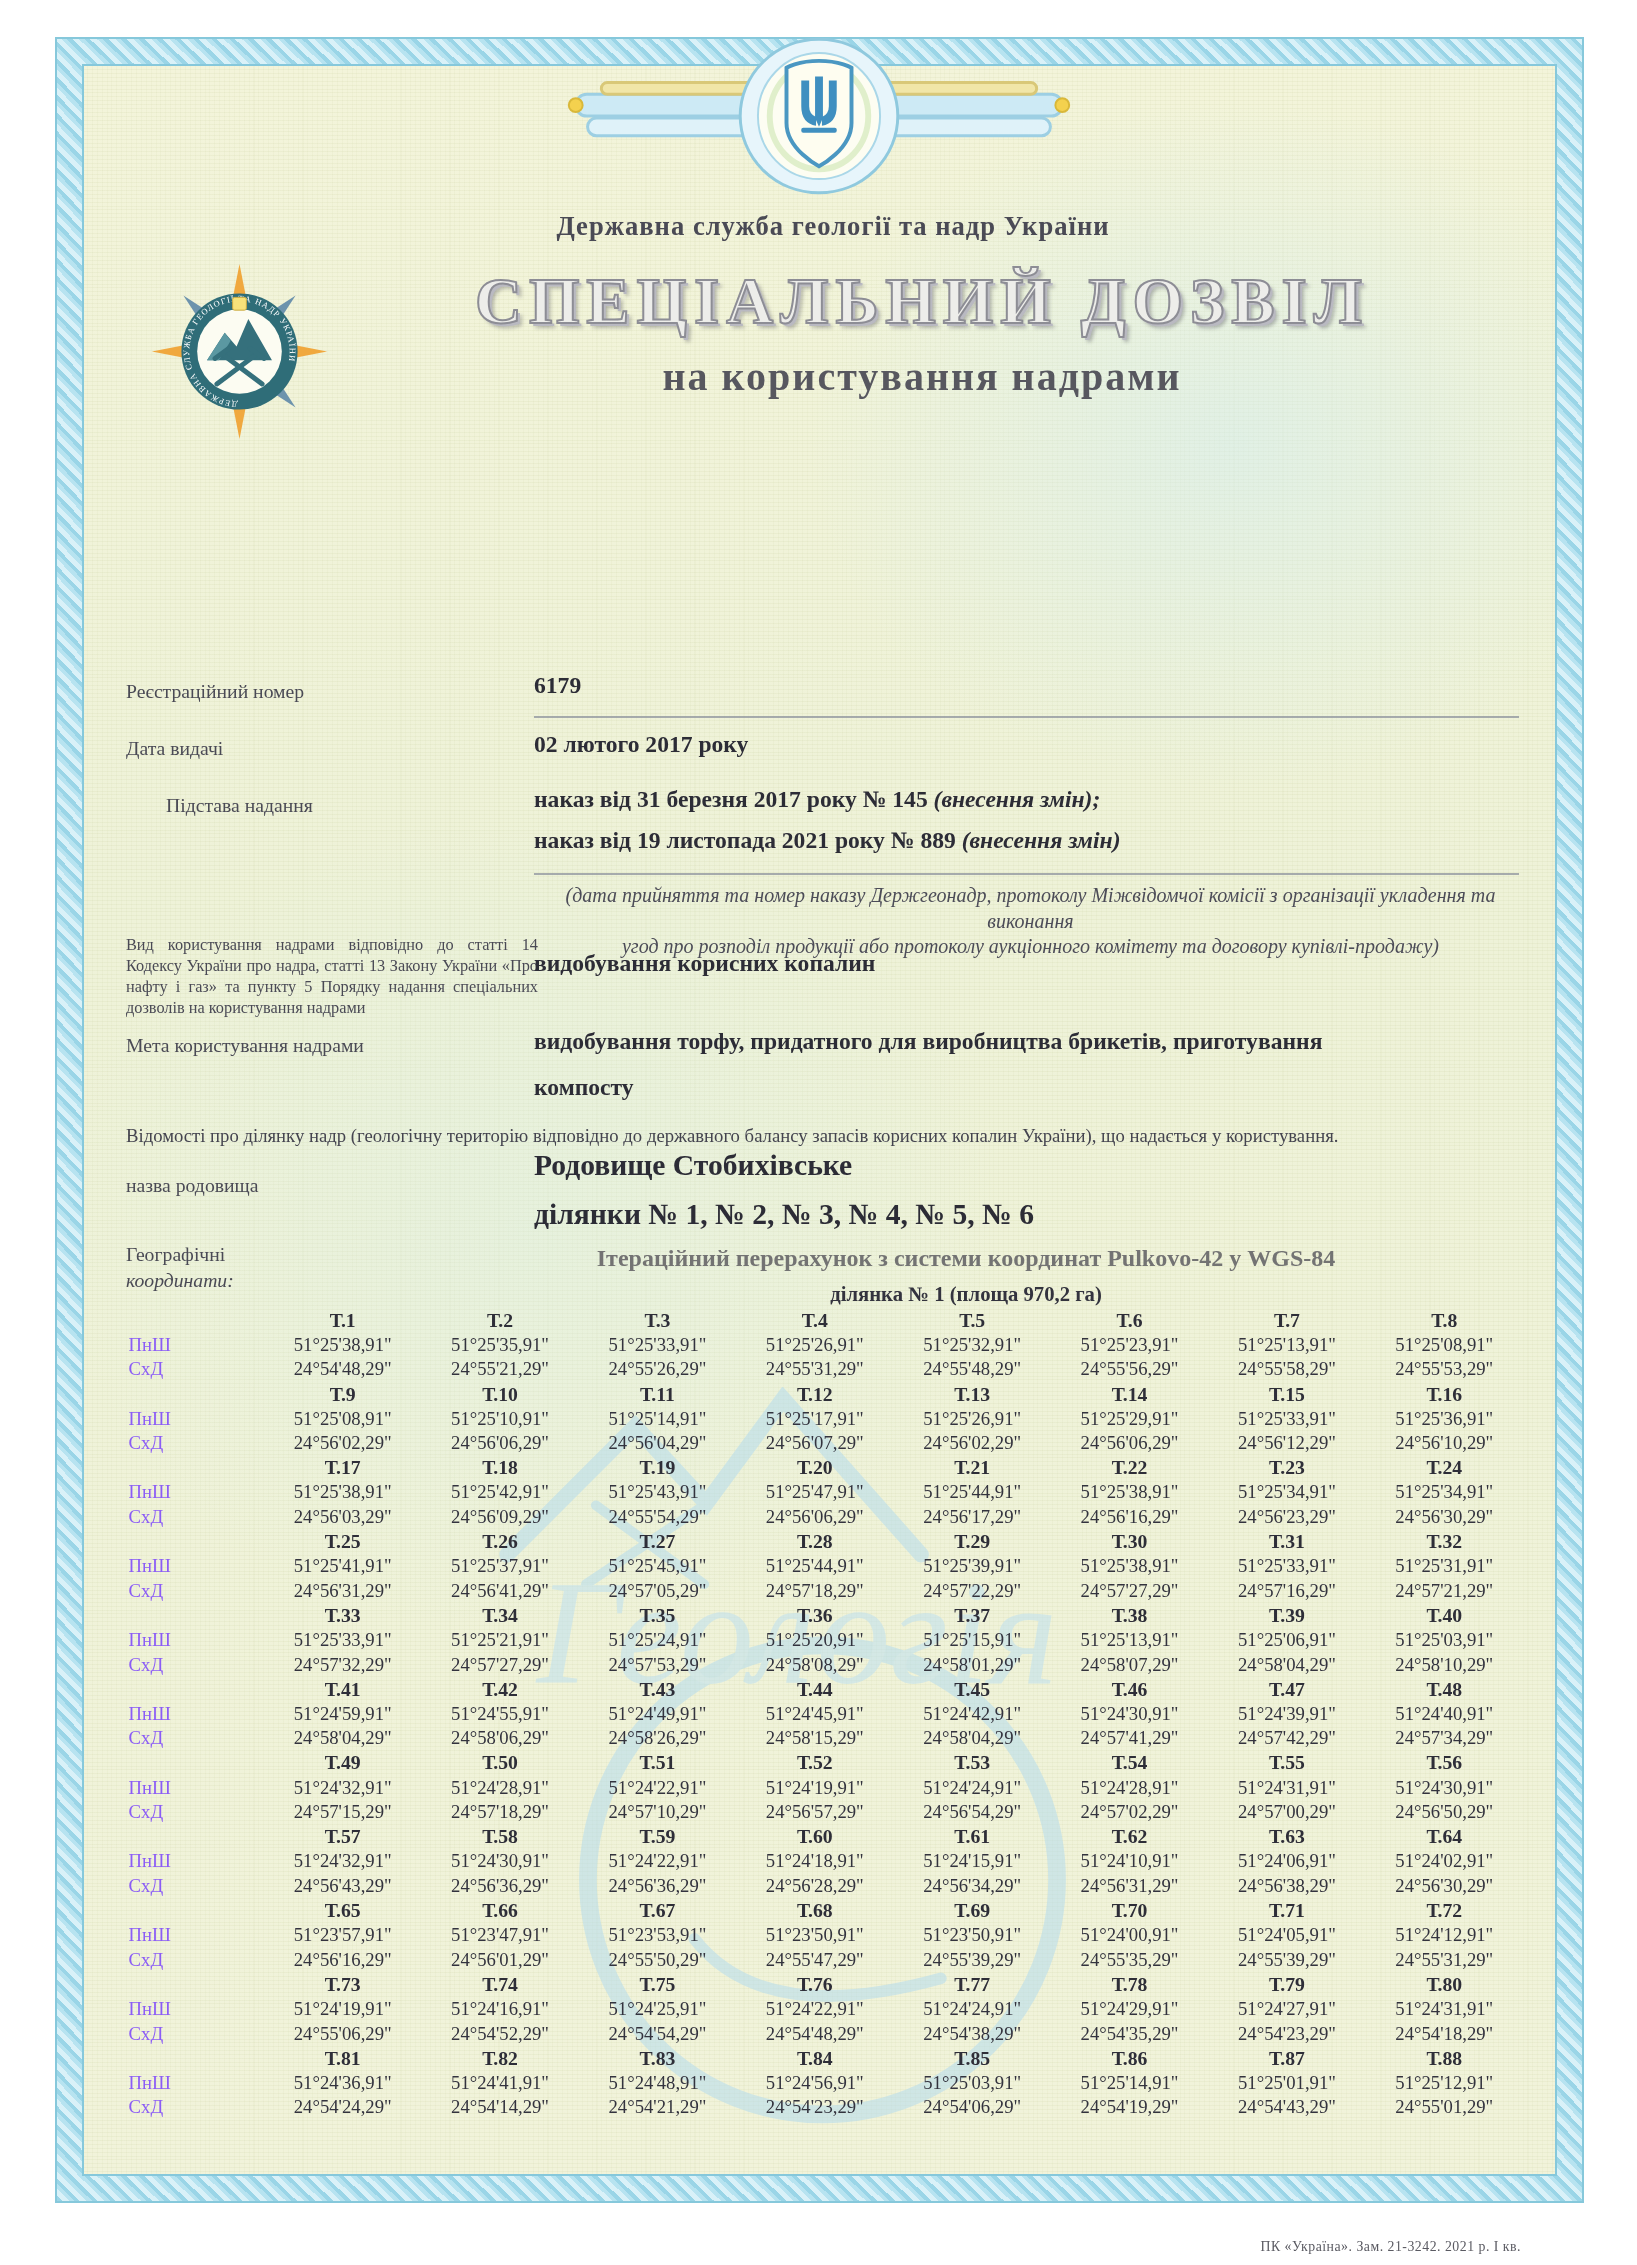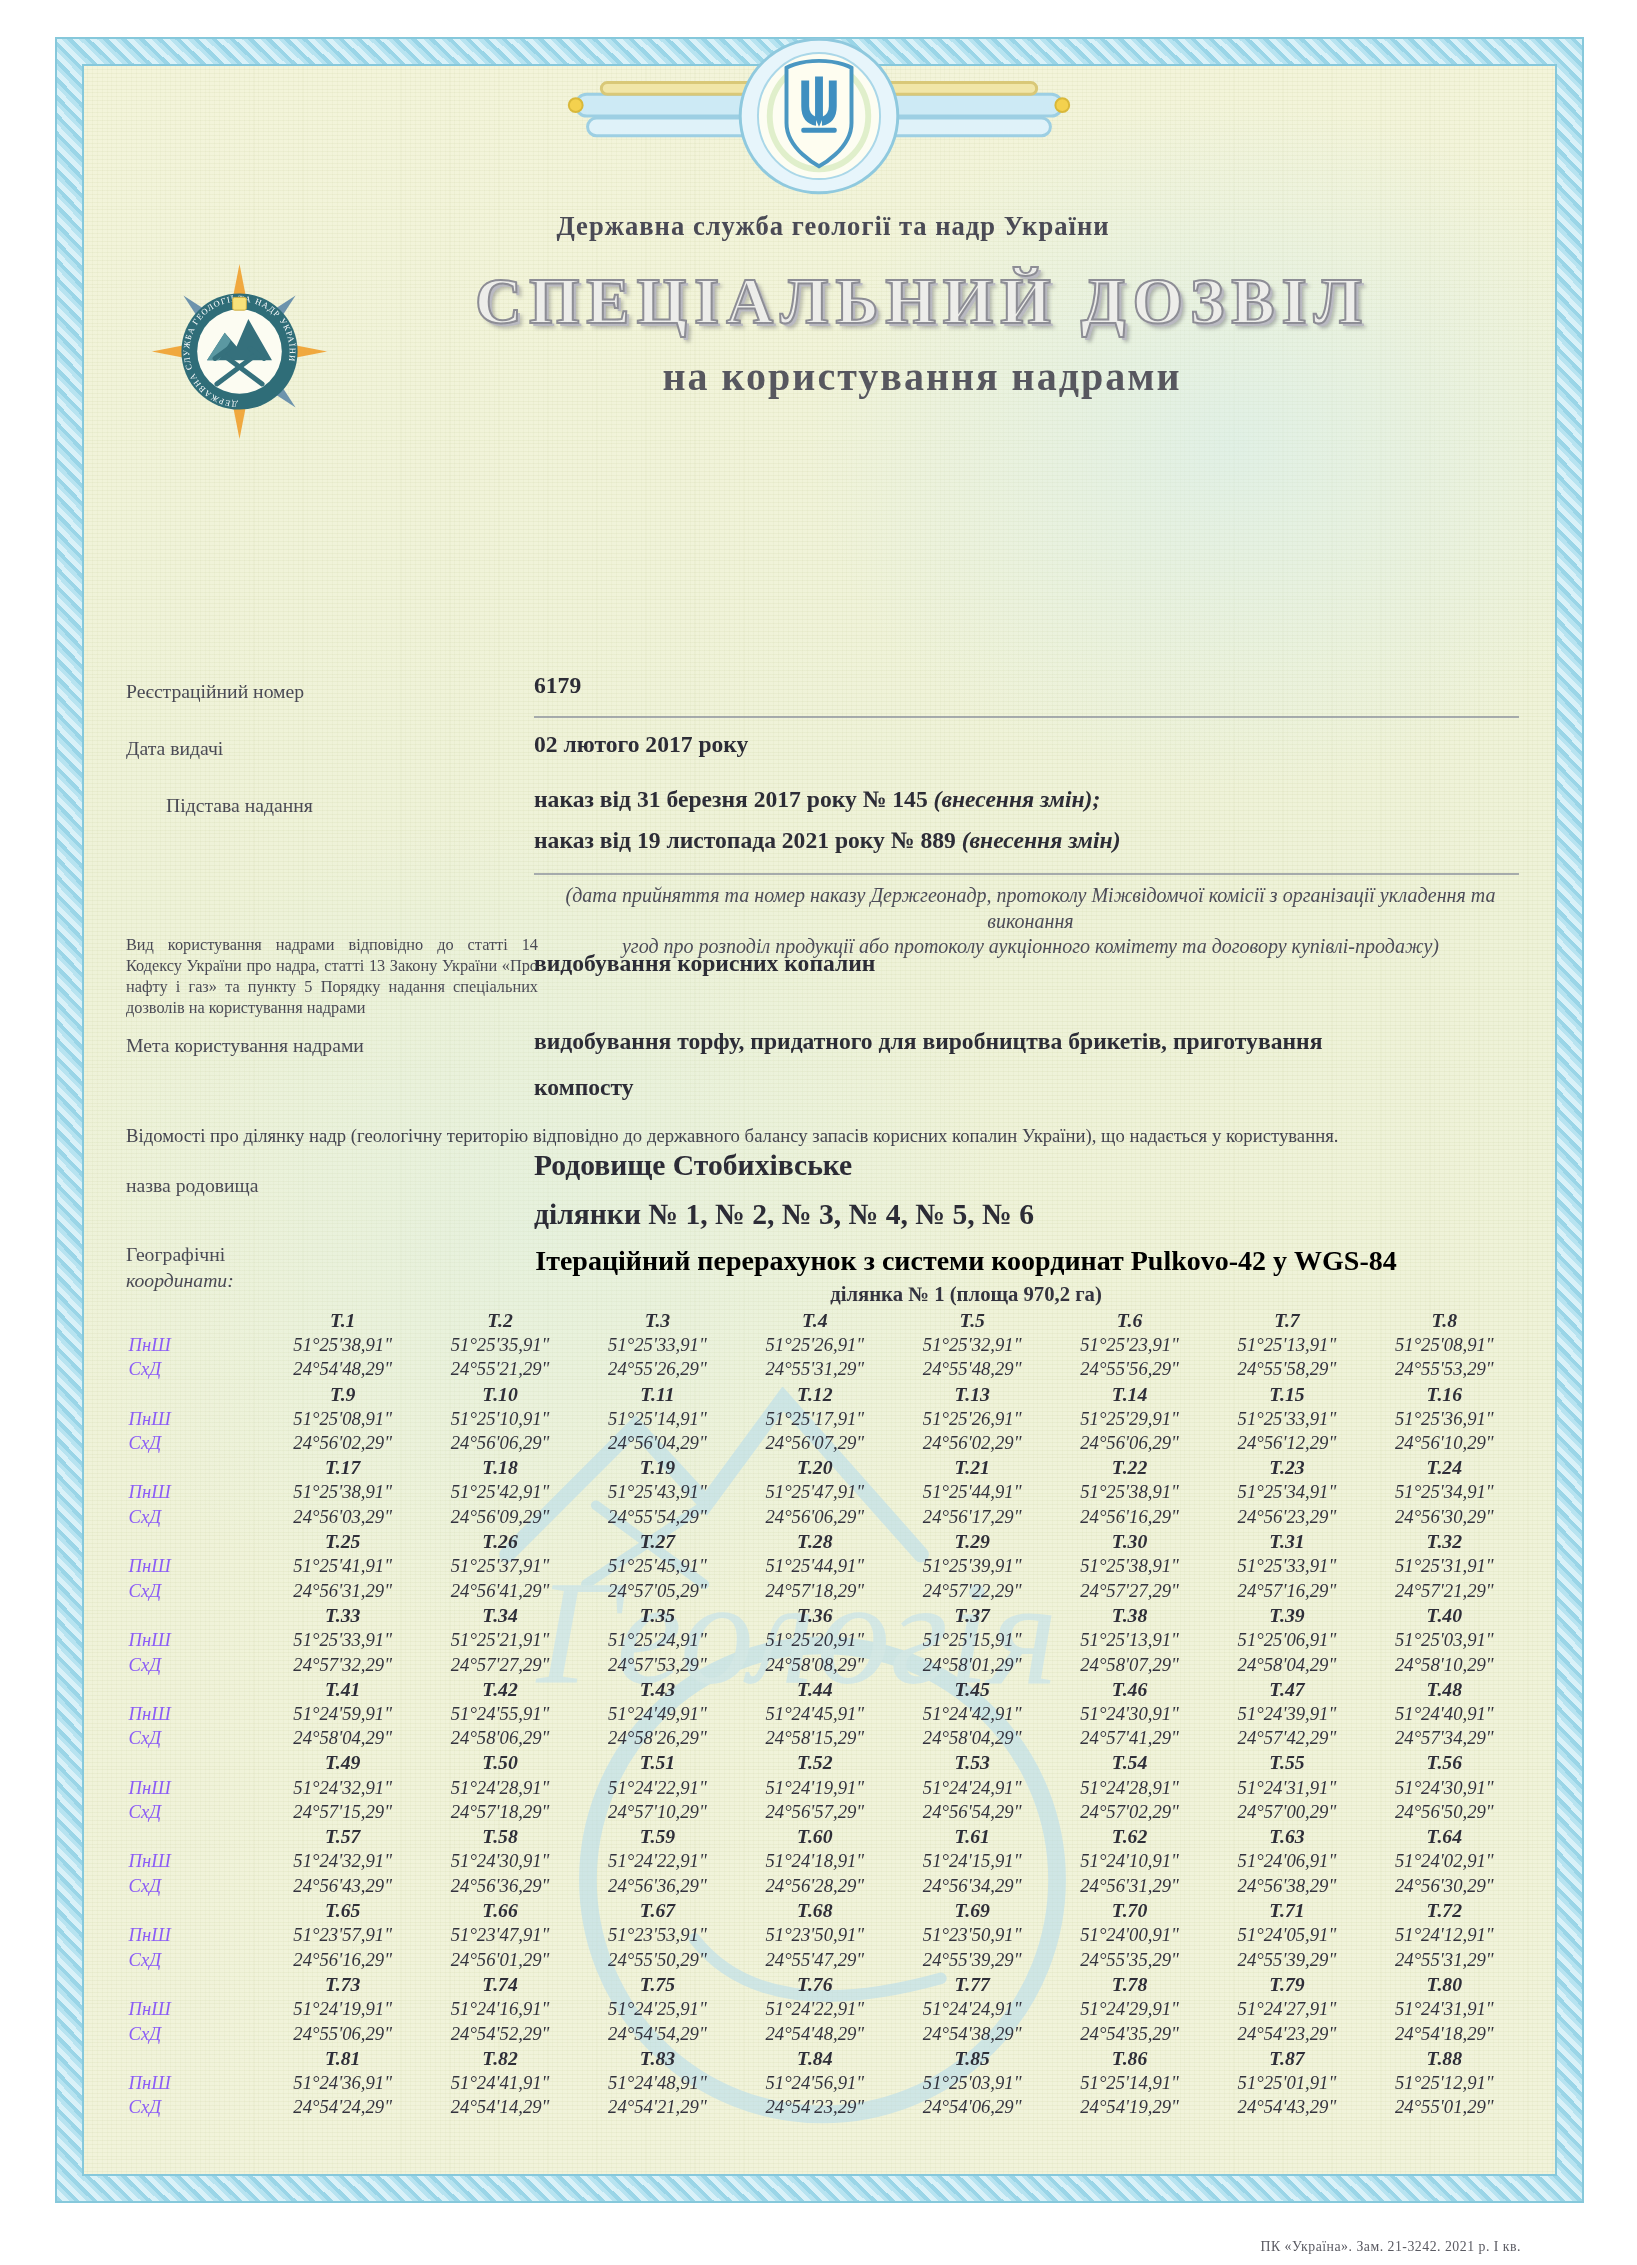--- a/index.html
+++ b/index.html
@@ -25,25 +25,25 @@
              text-shadow:3px 3px 0 #b9b9c1, 4.9px 4.9px 3.9px rgba(70,70,80,.35);}
   .doc-subtitle{font-size:40px;font-weight:bold;color:#57575f;letter-spacing:2px;}
   .lbl{font-size:19.7px;color:#4a4a55;}
   .val{font-size:23.6px;font-weight:bold;color:#2c2c36;}
   .val .it{font-weight:bold;font-style:italic;}
   .rule{height:0;border-bottom:2px solid #8d939d;opacity:.75;}
   .note{font-size:20px;font-style:italic;color:#4c4c58;text-align:center;line-height:25.6px;}
   .small-lbl{font-size:16.3px;line-height:21px;color:#4a4a55;text-align:justify;}
   .details{font-size:18.7px;color:#44444f;}
   .deposit{font-size:29.6px;font-weight:bold;color:#2c2c36;}
-  .recalc{font-size:28px;font-weight:bold;color:#000000;}
+  .recalc{font-size:24px;font-weight:bold;color:#737373;}
   .area{font-size:20.7px;font-weight:bold;color:#33333e;}
   
   .coords{position:absolute;left:99px;top:1308px;width:1424px;z-index:2;}
-  .trow{display:grid;grid-template-columns:165px repeat(8,1fr);height:24.6px;align-items:center;font-style:italic;}
+  .trow{display:grid;grid-template-columns:165px repeat(8,1fr);height:24.6px;align-items:center;}
   .tc{text-align:center;font-size:18.7px;color:#33333e;white-space:nowrap;}
   .tc.rl{text-align:left;padding-left:29.6px;font-size:18.7px;color:#8b5cf6;}
   .thead-row .tc{font-weight:bold;font-size:19.7px;color:#2e2e38;}
   .footer{font-size:13.8px;color:#5a5a62;letter-spacing:0.5px;}
   .wm{position:absolute;z-index:1;opacity:.55;}
   svg text{font-family:"Liberation Serif","DejaVu Serif",serif;}
 </style>
 </head>
 <body>
 

